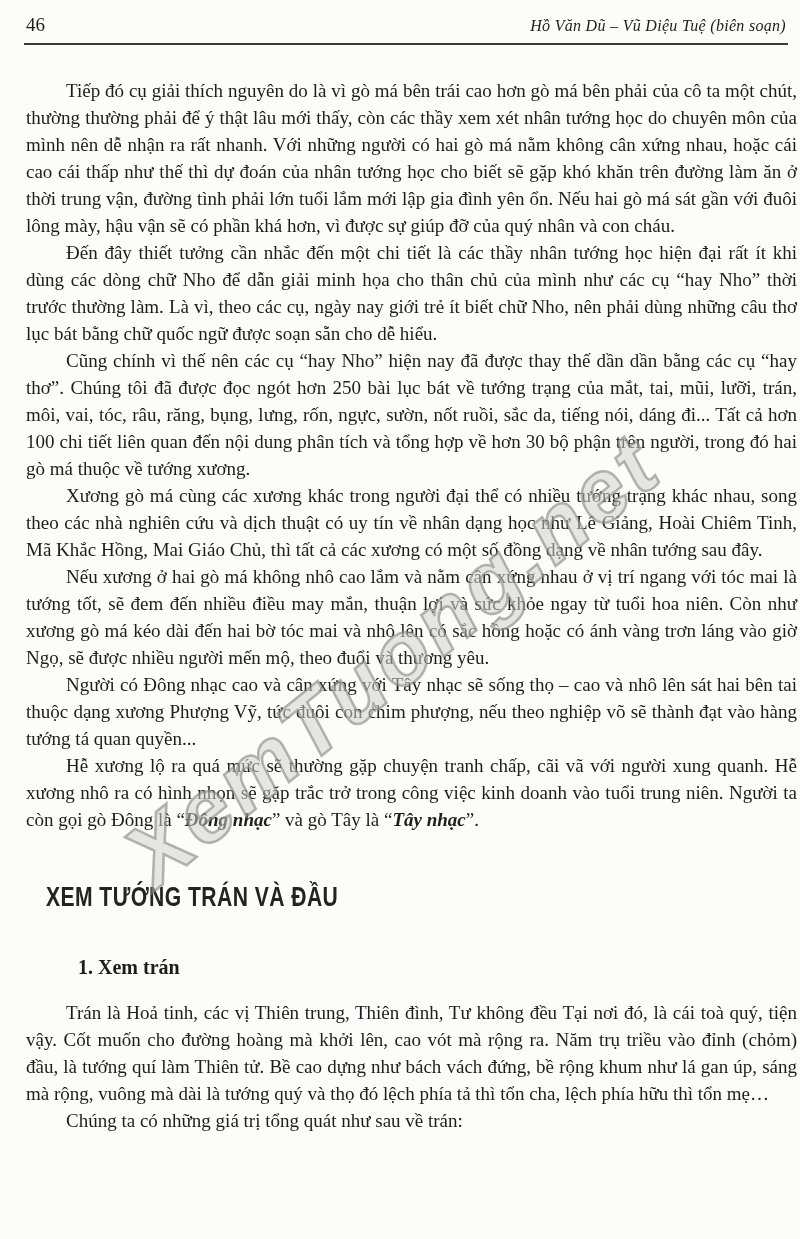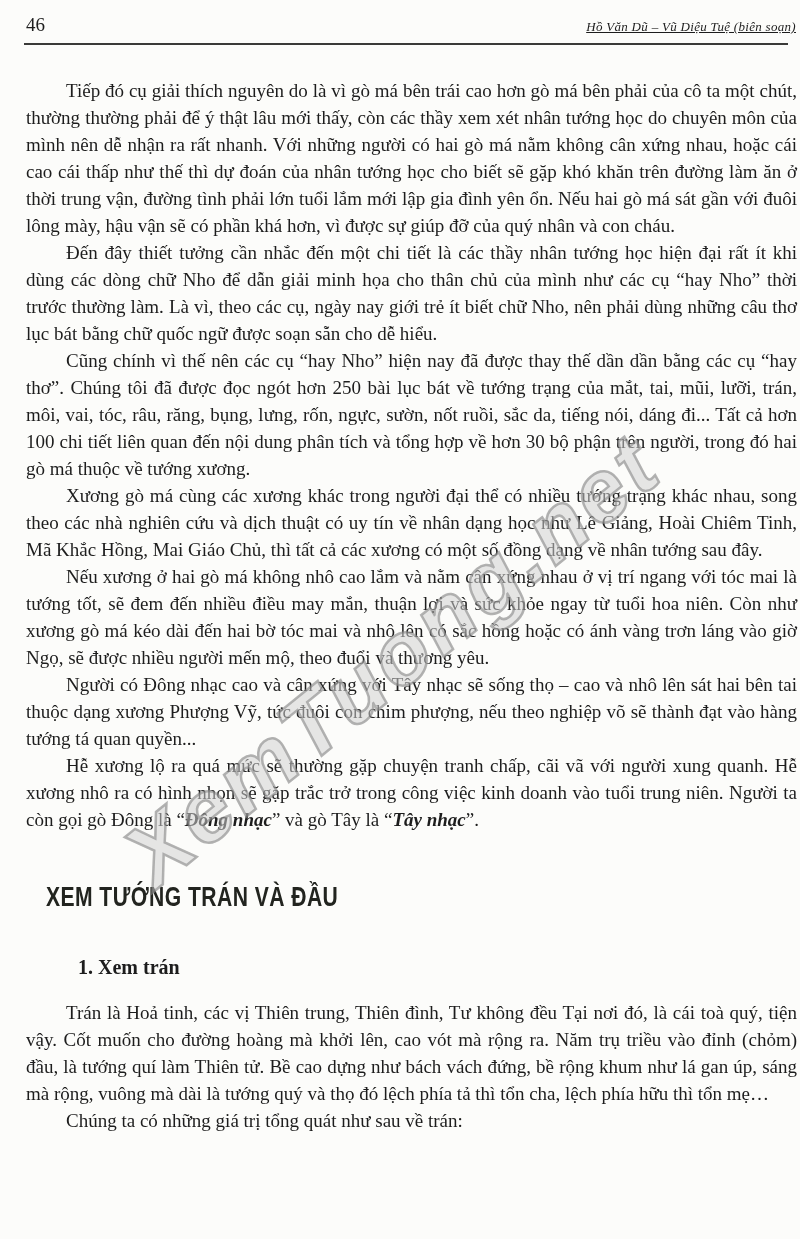--- a/index.html
+++ b/index.html
@@ -7,24 +7,24 @@
     position:relative;
     width:800px;height:1239px;
     background:#fcfcfa;
     overflow:hidden;
     font-family:"Liberation Serif", serif;
     color:#1d1d1d;
   }
   
   .hdr{
     display:flex;justify-content:space-between;align-items:baseline;
-    padding:14px 4px 0 26px;
+    padding:14px 14px 0 26px;
   }
   .pgnum{font-size:19px;}
-  .author{font-style:italic;font-size:13px;letter-spacing:.3px;text-decoration:underline;}
+  .author{font-style:italic;font-size:16px;letter-spacing:.3px;}
   .rule{
     border:0;border-top:2px solid #3a3a38;
     margin:7px 12px 0 24px;height:0;
   }
   
   .bodytext{
     padding:32px 3px 0 26px;
     font-size:19px;line-height:27px;
     text-align:justify;
   }

